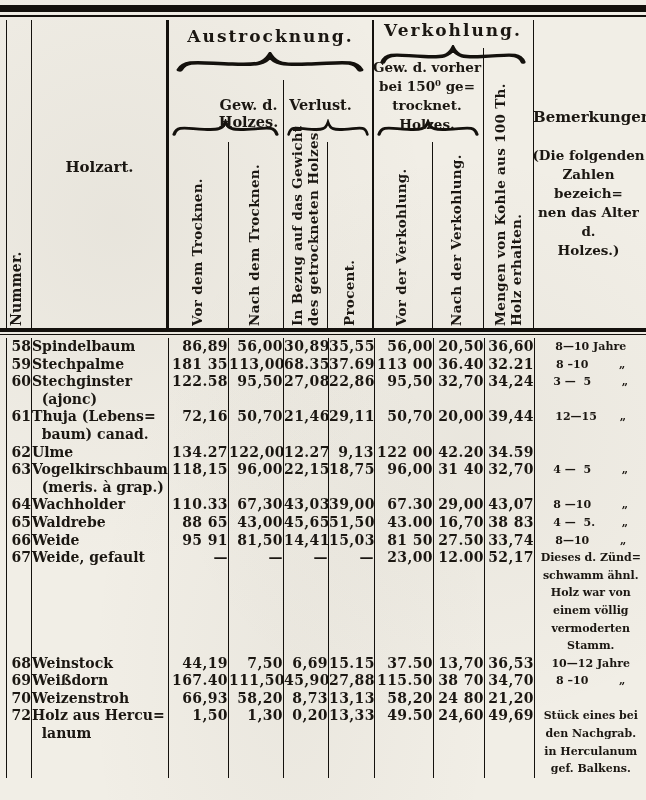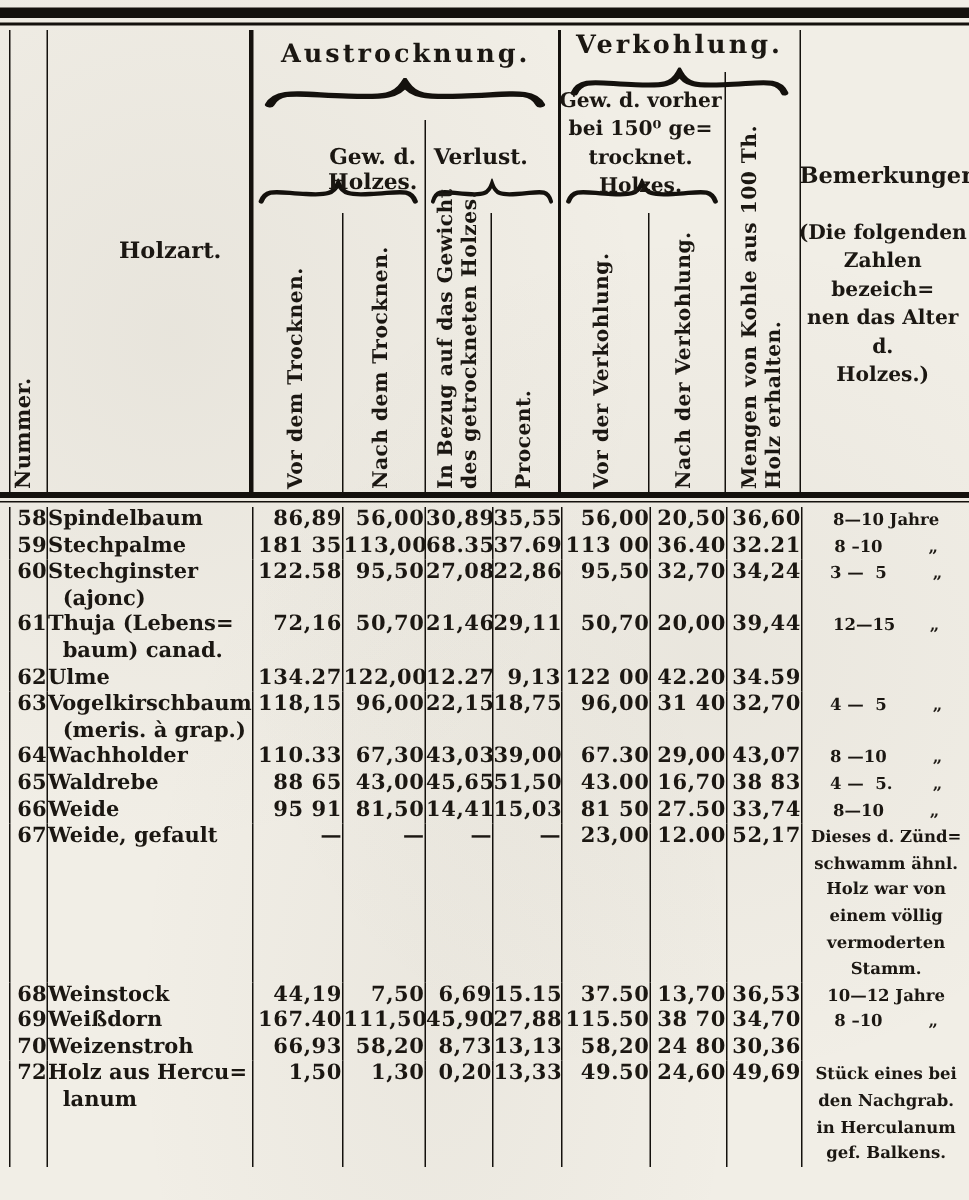--- a/index.html
+++ b/index.html
@@ -44,21 +44,21 @@
   td.c-nr{text-align:right;padding-right:3px;border-left:1px solid #14110d;}
   td.c-name{text-align:left;padding-left:6px;}
   td.c-num{text-align:right;padding-right:4px;letter-spacing:0.4px;}
   td.b3{border-left:3px solid #14110d;}
   td.c-bem{text-align:center;padding-left:10px;font-size:11px;line-height:17.6px;}
   .t-austrocknung{left:168px;width:205px;top:26px;font-size:17px;letter-spacing:2px;}
   .t-verkohlung{left:373px;width:160px;top:20px;font-size:17px;letter-spacing:2px;}
   .t-gewholzes{left:166px;width:117px;top:96px;font-size:14.5px;margin-left:24px;}
   .t-verlust{left:283px;width:75px;top:96px;font-size:14.5px;}
   .t-gewvorher{left:371px;width:112px;top:58px;font-size:13.5px;line-height:19px;}
-  .t-holzart{left:31px;width:137px;top:158px;font-size:15px;padding-left:14px;}
+  .t-holzart{left:31px;width:137px;top:158px;font-size:15px;}
   .t-bemerk{left:533px;width:113px;top:108px;font-size:15px;}
   .t-note{left:531px;width:115px;top:146px;font-size:13.5px;line-height:19px;}
 </style>
 </head>
 <body>
 
 <div class="page">
 
   <div class="rule rule-thick-top"></div>
   <div class="rule rule-thin-top"></div>
@@ -312,21 +312,21 @@
 
         <tr>
           <td class="c-nr">70</td>
           <td class="c-name">Weizenstroh</td>
           <td class="c-num b3">66,93</td>
           <td class="c-num">58,20</td>
           <td class="c-num">8,73</td>
           <td class="c-num">13,13</td>
           <td class="c-num">58,20</td>
           <td class="c-num">24 80</td>
-          <td class="c-num">30,36</td>
+          <td class="c-num">21,20</td>
           <td class="c-bem"></td>
         </tr>
 
 
         <tr>
           <td class="c-nr">72</td>
           <td class="c-name">Holz aus Hercu=
   lanum</td>
           <td class="c-num b3">1,50</td>
           <td class="c-num">1,30</td>

